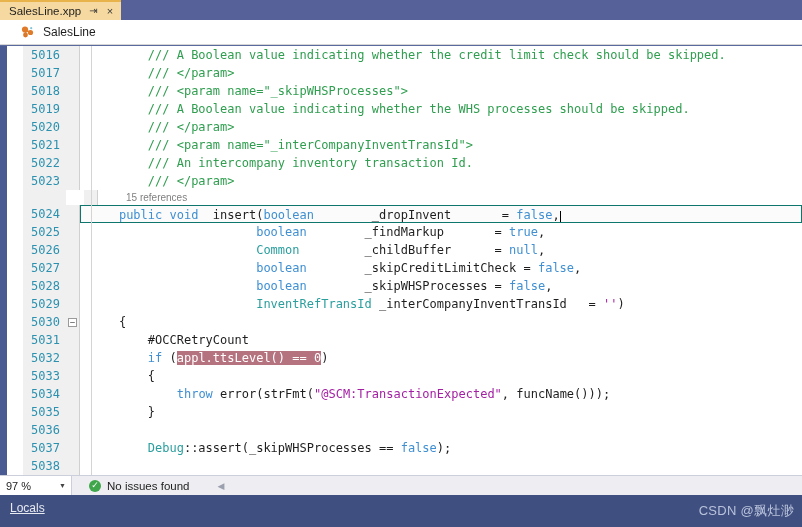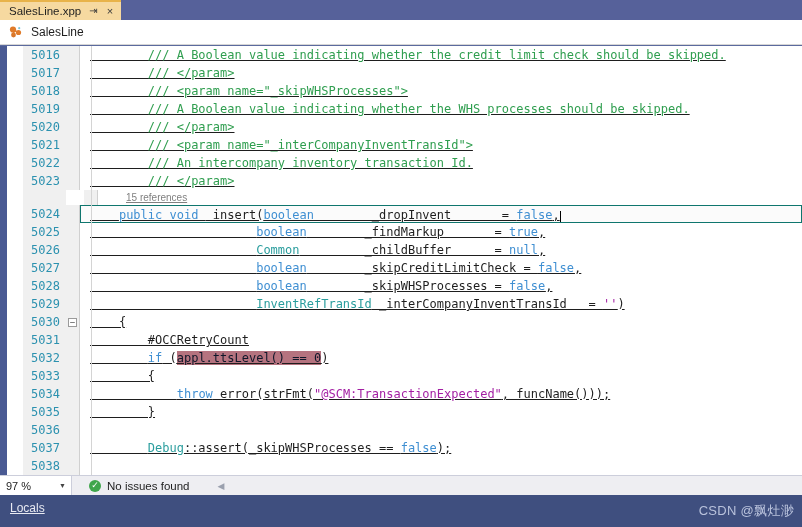--- a/index.html
+++ b/index.html
@@ -42,21 +42,21 @@
   }
   .tab-pin { font-size: 10px; }
 
   
   .navbar {
     position: absolute; left: 0; top: 20px;
     width: 802px; height: 25px;
     background: #ffffff;
     border-bottom: 1px solid #d6d6d6;
     display: flex; align-items: center;
-    padding-left: 8px;
+    padding-left: 20px;
     gap: 7px;
   }
   .navbar-accent {
     position: absolute; left: 0; top: 20px;
     width: 802px; height: 2px;
     background: #e8a33d;
   }
   .class-icon { width: 16px; height: 16px; display: block; }
   .nav-label { font-size: 12px; color: #1e1e1e; }
 
@@ -116,21 +116,20 @@
     font-size: 9px;
     color: #555;
     vertical-align: middle;
     background: #fff;
   }
   .code {
     flex: 1;
     padding-left: 10px;
     color: #1e1e1e;
     overflow: hidden;
-    text-decoration: underline;
   }
   .line.has-bp .ln { position: relative; text-align: right; }
 
   
   .codelens {
     height: 15px; line-height: 15px;
     display: flex;
     gap: 18px;
   }
   .codelens .ln { background: #f0f0f0; color: transparent; }
@@ -169,21 +168,21 @@
 
   
   .c-cmt  { color: #2f9e4f; }
   .c-key  { color: #3f8fd2; }
   .c-type { color: #3f8fd2; }
   .c-cls  { color: #2b9e9e; }
   .c-str  { color: #a31fa3; }
   .c-plain{ color: #1e1e1e; }
   .sel {
     background: #b5737f;
-    color: #0f172a;
+    color: #ffffff;
   }
 
   
   .statusbar {
     position: absolute; left: 0; top: 475px;
     width: 802px; height: 20px;
     background: #eeeef2;
     display: flex; align-items: center;
     border-top: 1px solid #cccedb;
   }

